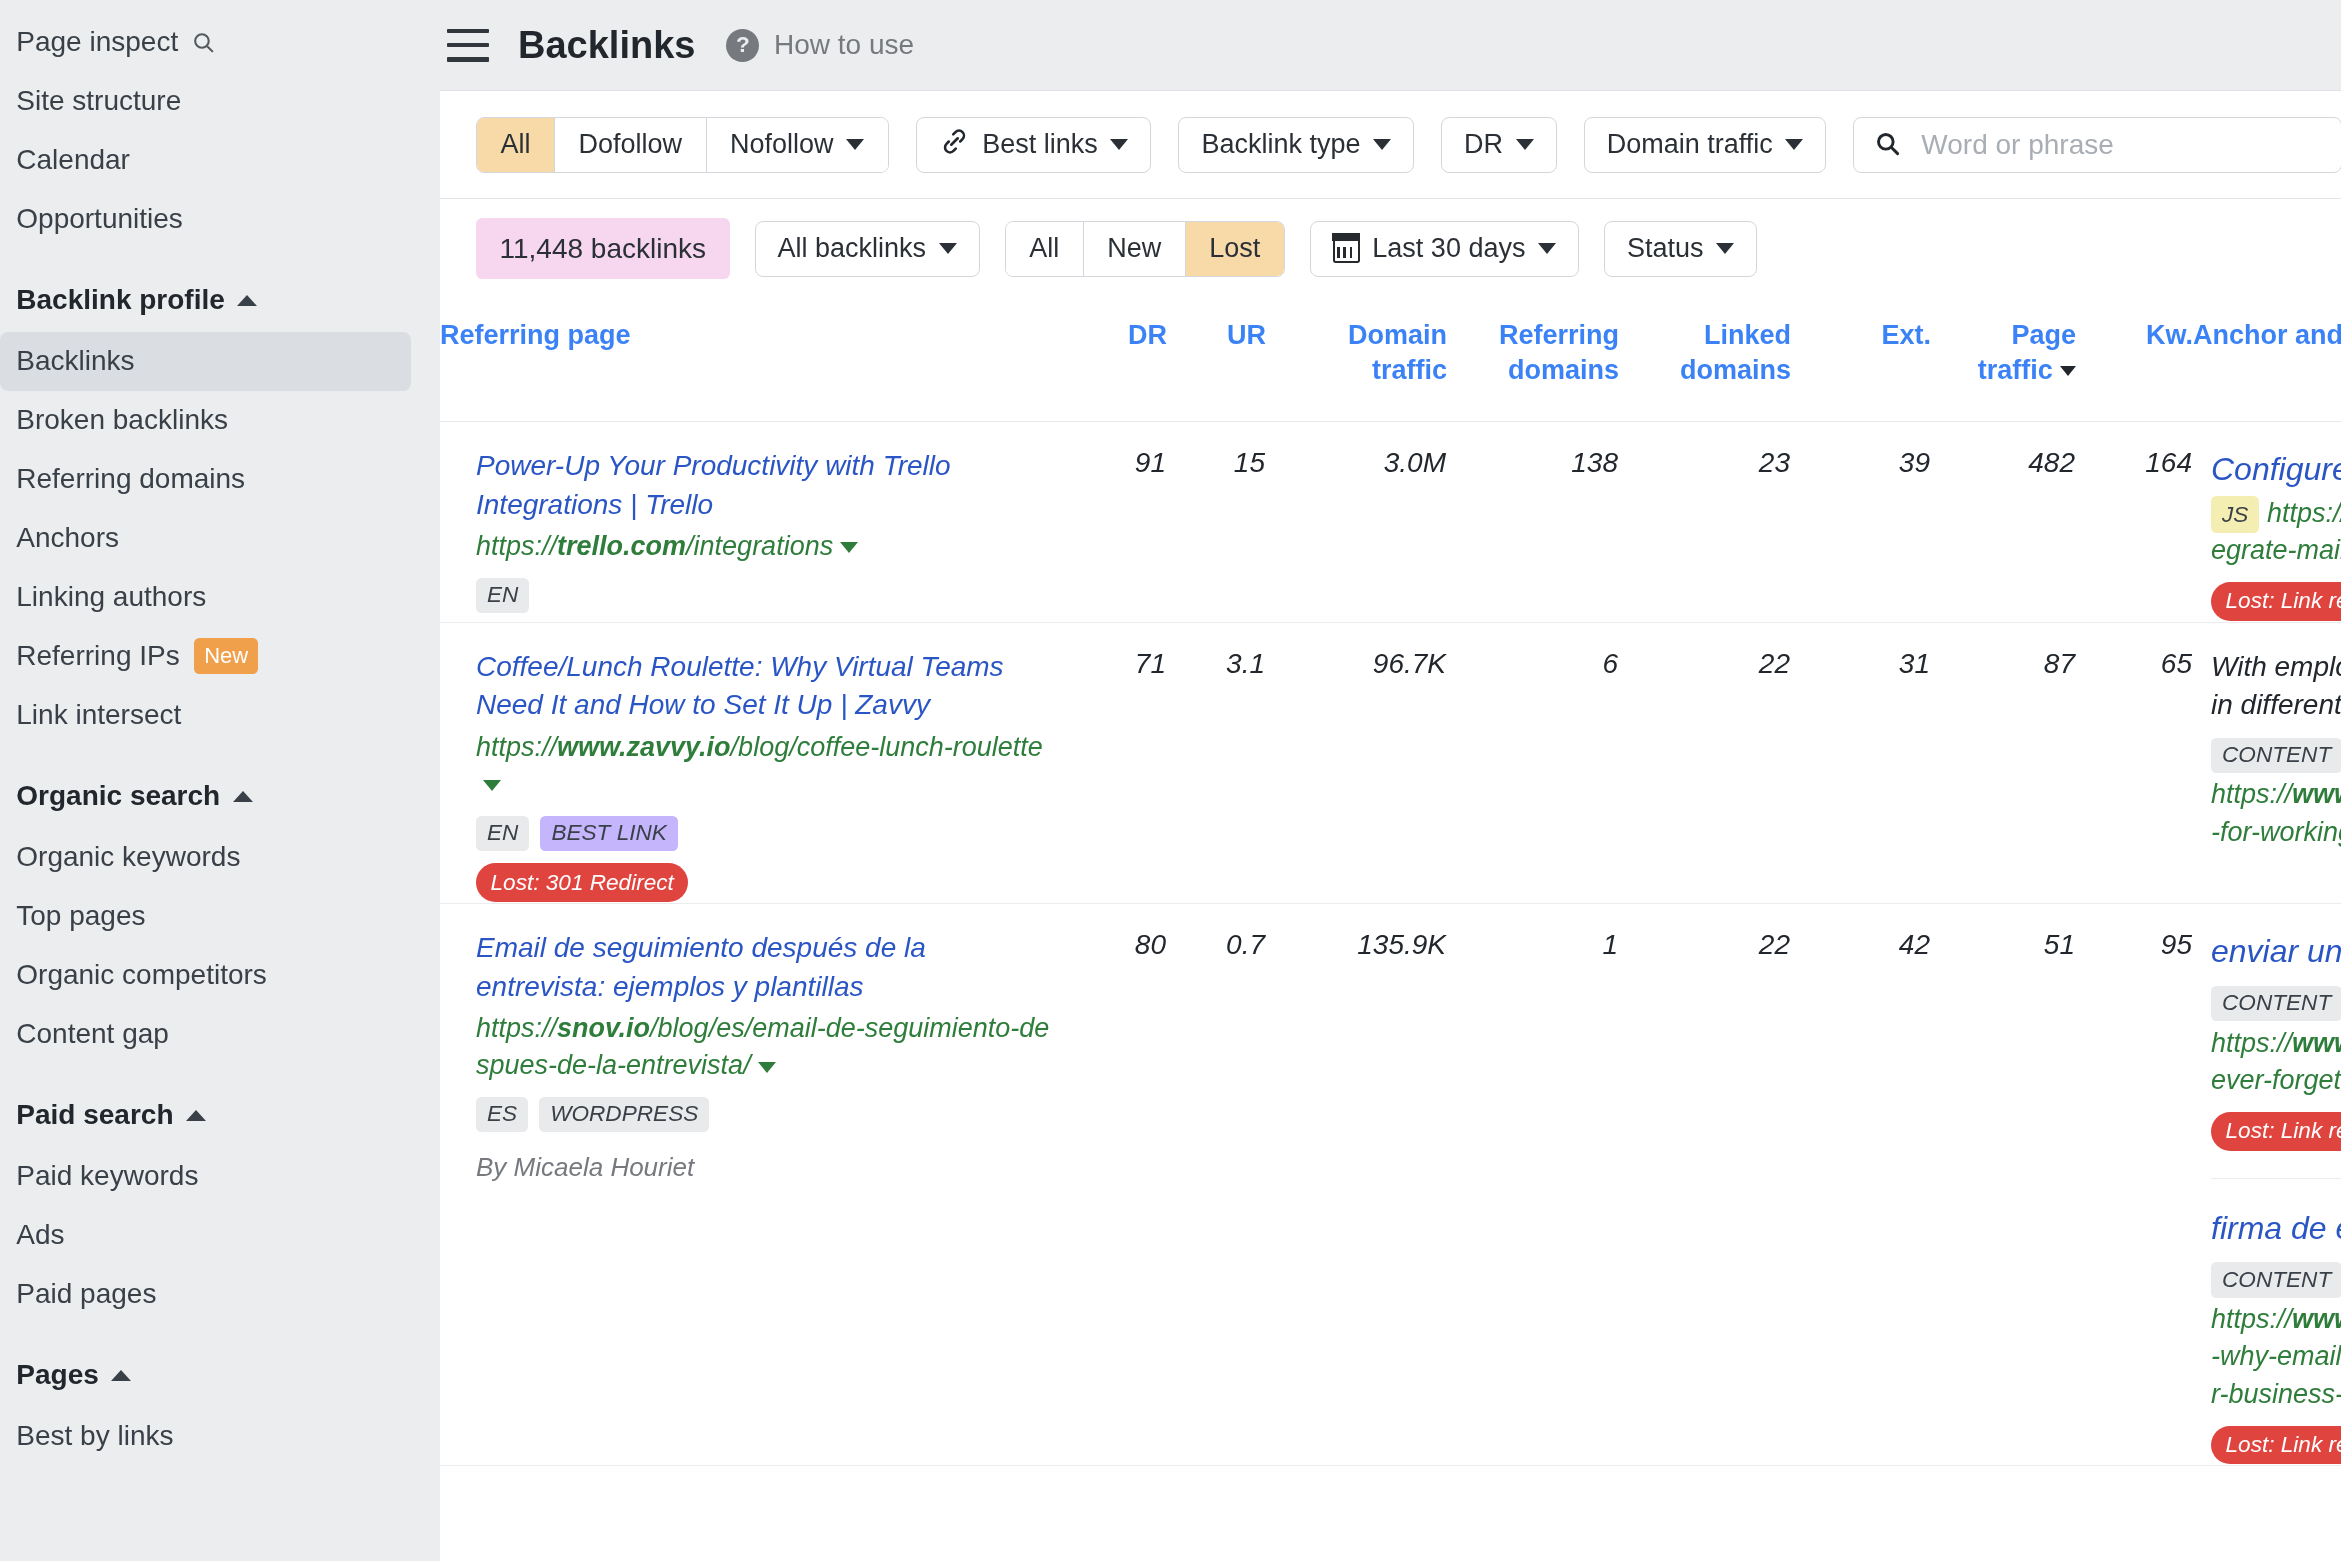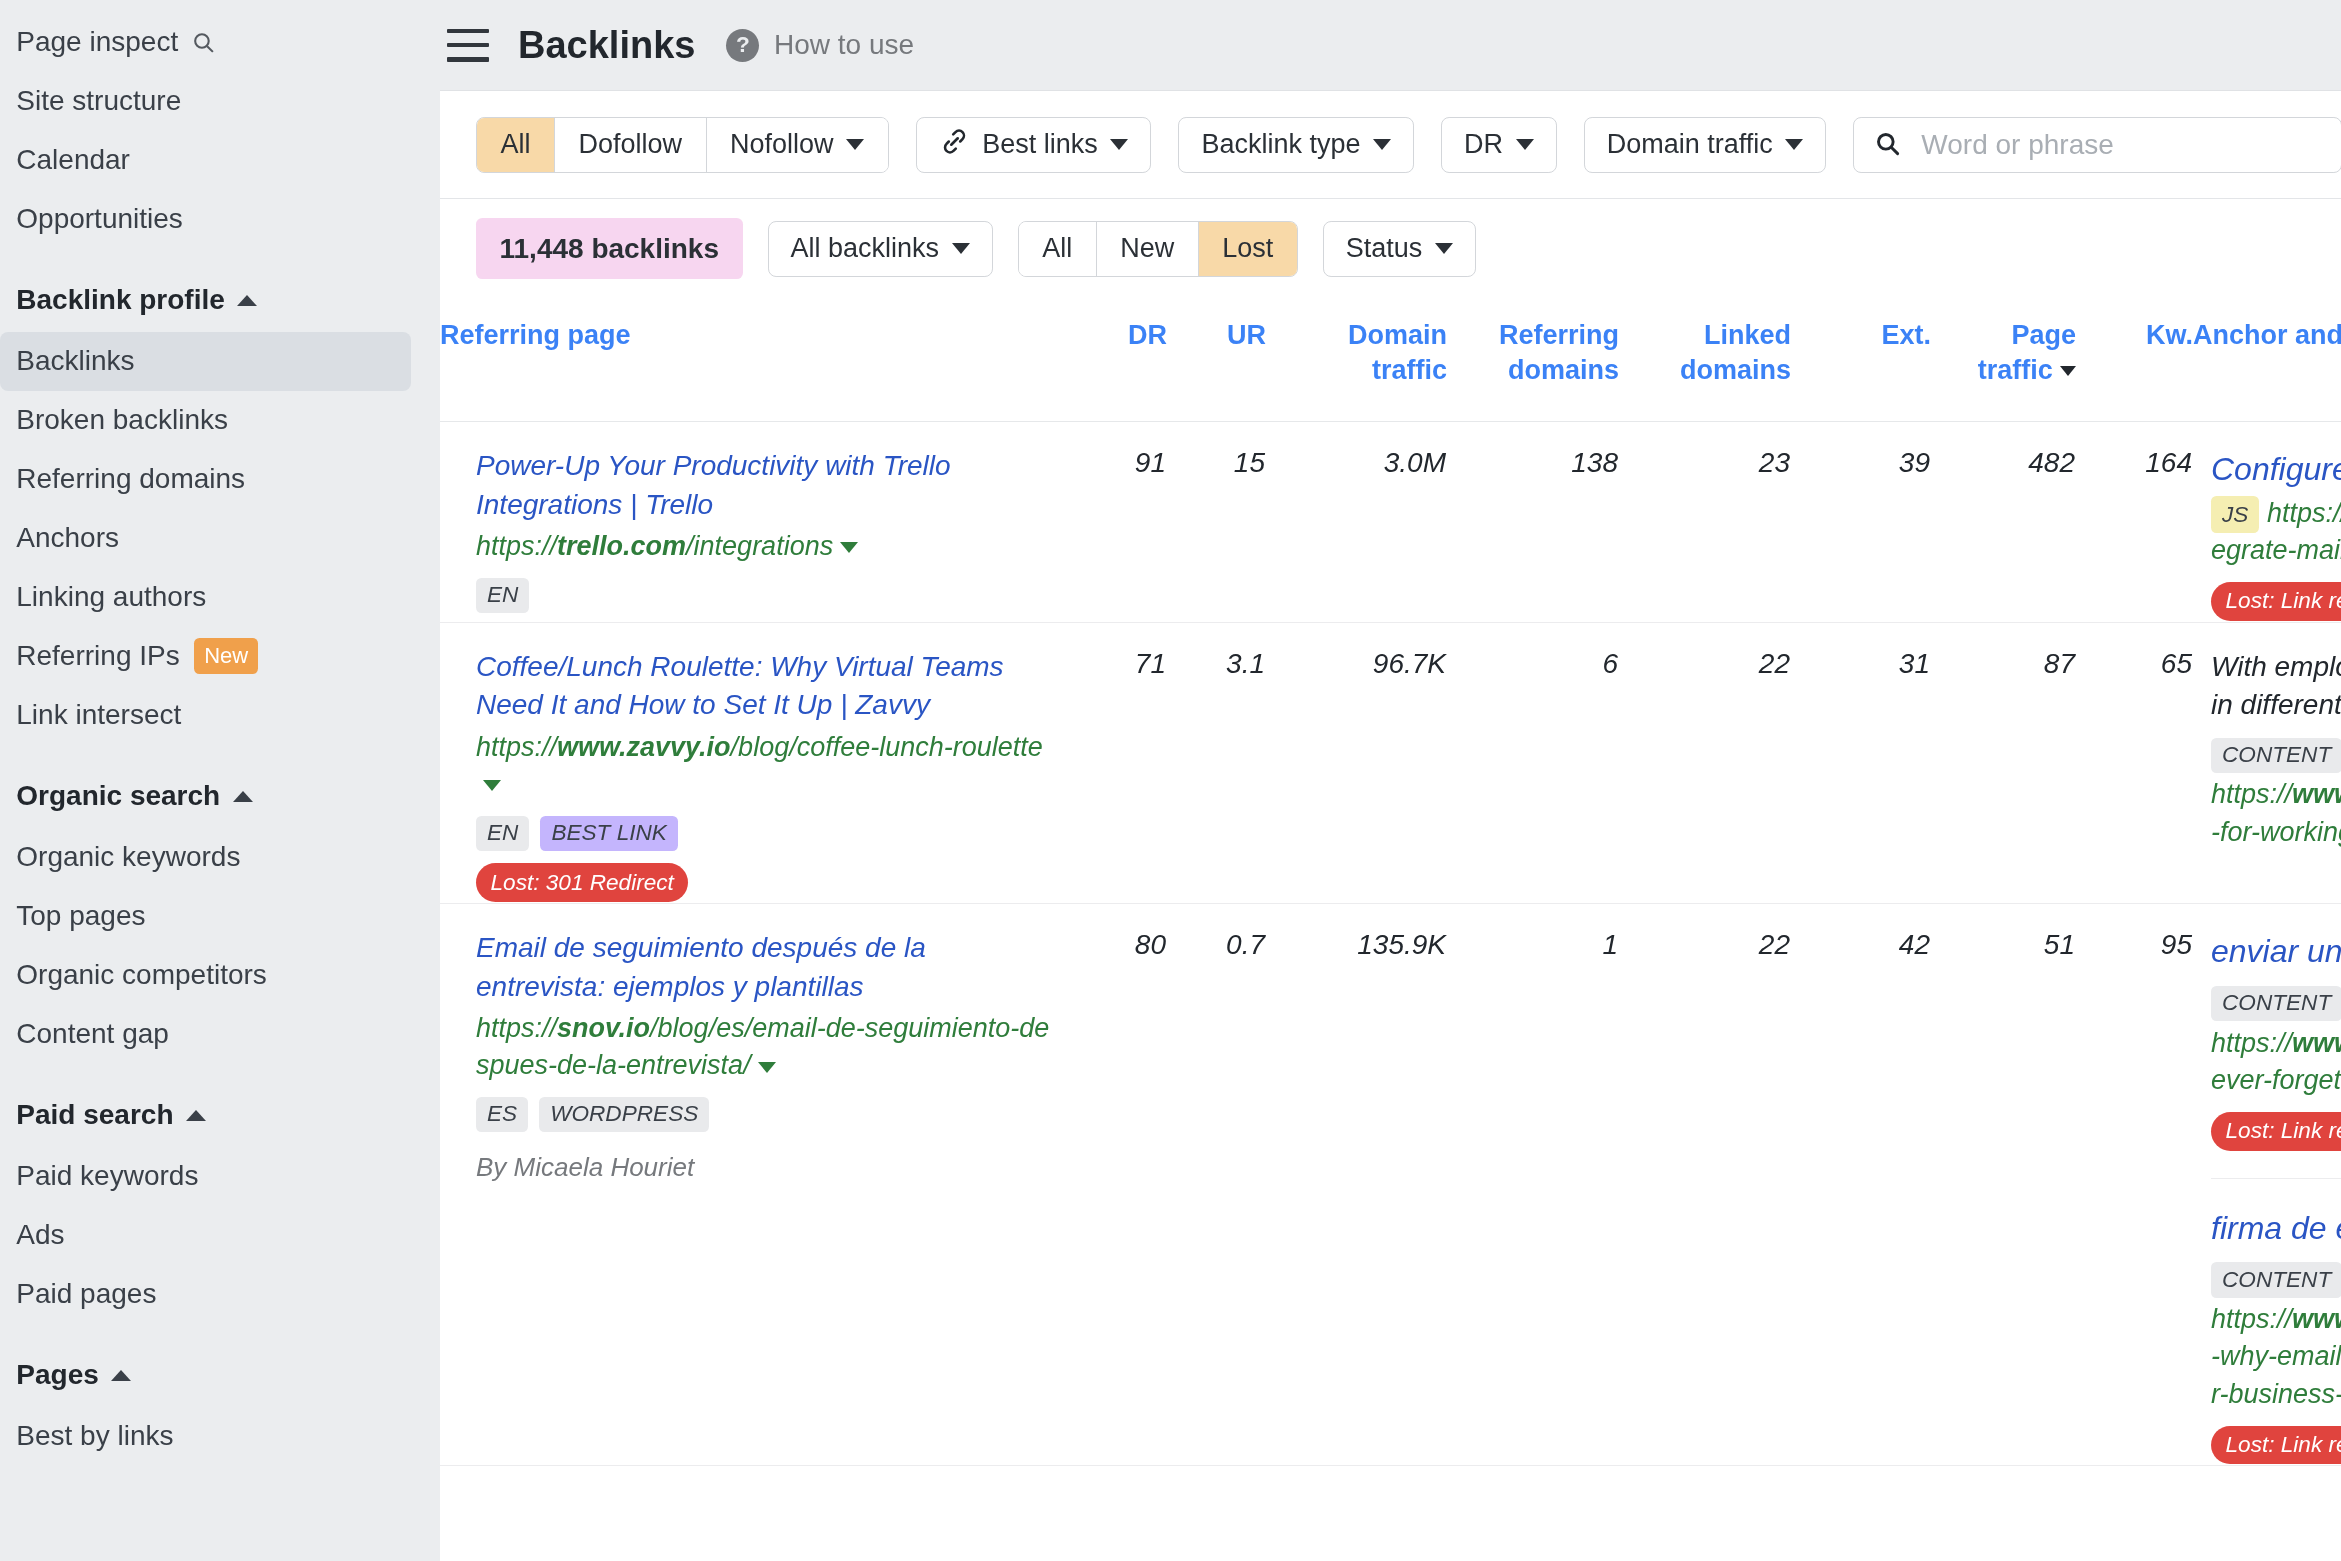--- a/index.html
+++ b/index.html
@@ -197,21 +197,21 @@
     flex: 0 0 99px;
     display: flex;
     align-items: center;
     padding-left: 36px;
     gap: 25px;
   }
   .count-pill {
     background: #f7d6f0;
     color: #2b3036;
     font-size: 28px;
-    font-weight: bold;
+    font-weight: normal;
     padding: 14.5px 23.5px;
     border-radius: 6.3px;
     white-space: nowrap;
   }
   .cal-icon {
     width: 27px; height: 29px;
     border: 2.7px solid #26292d;
     border-radius: 2.7px;
     position: relative;
     display: inline-block;
@@ -489,20 +489,25 @@
           <span>All backlinks</span>
           <span class="caret-down"></span>
         </div>
 
         <div class="segmented">
           <div class="seg">All</div>
           <div class="seg">New</div>
           <div class="seg sel">Lost</div>
         </div>
 
+        <div class="btn">
+          <span class="cal-icon"></span>
+          <span>Last 30 days</span>
+          <span class="caret-down"></span>
+        </div>
 
         <div class="btn">
           <span>Status</span>
           <span class="caret-down"></span>
         </div>
       </div>
 
       <div class="table-wrap">
         <table class="bt">
           <thead>

